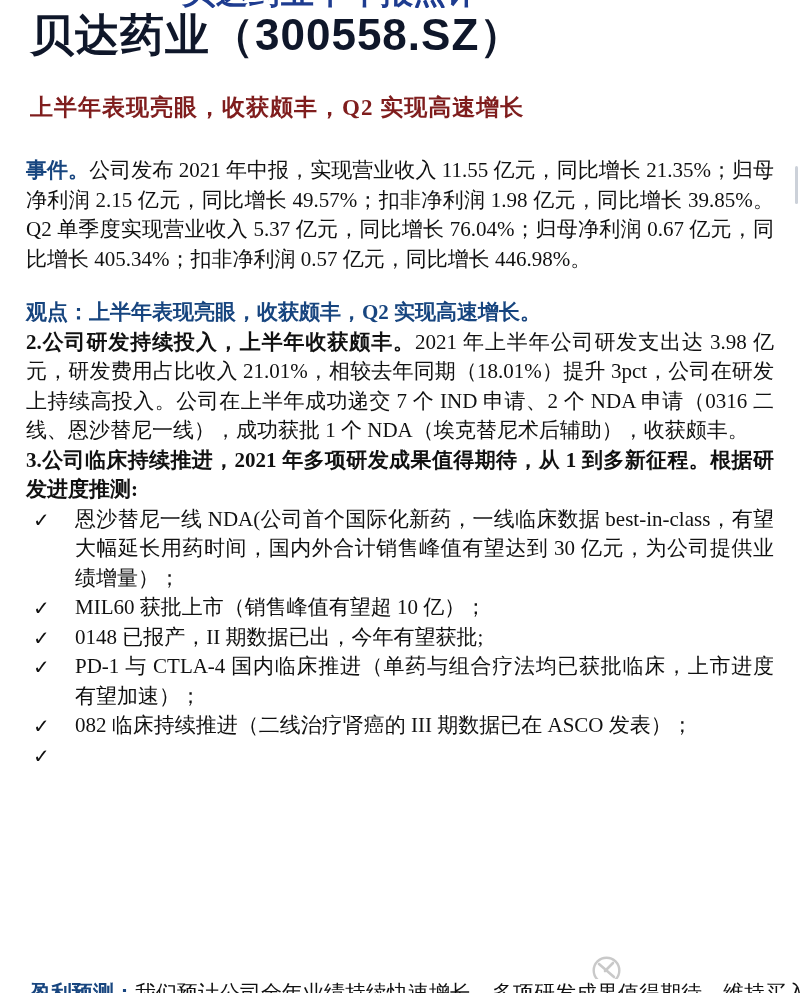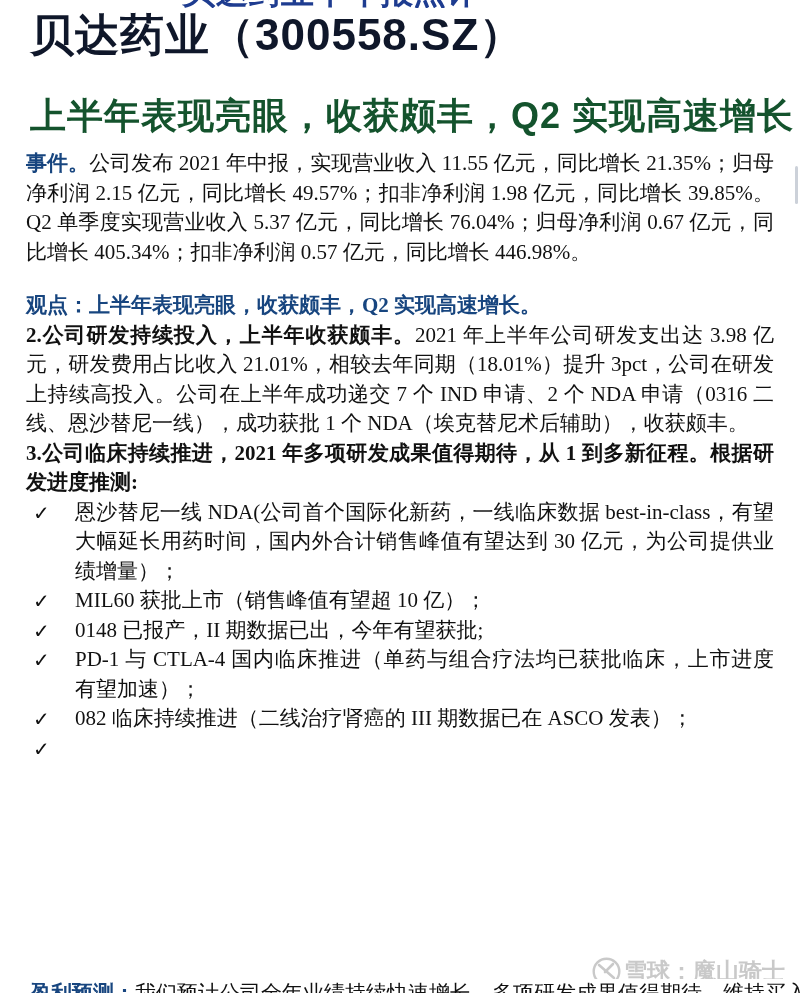--- a/index.html
+++ b/index.html
@@ -28,27 +28,27 @@
     position: absolute; top: 6px; left: 30px;
     width: 770px;
     font-family: "Liberation Sans", "DejaVu Sans", sans-serif;
     font-weight: bold; font-size: 44px; letter-spacing: 1px;
     color: #0f172a; white-space: nowrap;
   }
 
   .doc-subtitle {
     position: absolute; top: 92px; left: 30px;
     width: 770px; overflow: hidden;
-    font-family: Liberation Sans, sans-serif;
-    font-weight: bold; font-size: 36px; letter-spacing: 1px;
-    color: #14532d; white-space: nowrap;
+    font-family: Liberation Serif, serif;
+    font-weight: bold; font-size: 23px; letter-spacing: 1px;
+    color: #7f1d1d; white-space: nowrap;
   }
 
   .content {
-    position: absolute; top: 149px; left: 26px;
+    position: absolute; top: 156px; left: 26px;
     width: 748px;
     font-size: 21px; line-height: 29.5px;
     text-align: justify;
   }
   .content p { margin: 0; }
   .blue-lead { color: #17457f; font-weight: bold; }
   .lead-bold { font-weight: bold; }
   .viewpoint-heading {
     color: #17457f; font-weight: bold;
     margin-top: 24px !important;
@@ -123,18 +123,17 @@
 
 <div class="scroll-frag"></div>
 
 <div class="watermark">
   <span>
     <svg width="29" height="29" viewBox="0 0 29 29">
       <circle cx="14.5" cy="14.5" r="12.8" fill="none" stroke="#c9c9c9" stroke-width="2.4"></circle>
       <path d="M7 8 L22 21 M21 7 L13 15" fill="none" stroke="#c9c9c9" stroke-width="2.6" stroke-linecap="round"></path>
     </svg>
   </span>
-  <span>雪球：魔山骑士</span>
 </div>
 
 <div class="bottom-clip">
   <div class="inner"><span class="blue-lead">盈利预测：</span><span>我们预计公司全年业绩持续快速增长，多项研发成果值得期待，维持买入评级。</span></div>
 </div>
 
 </body></html>

